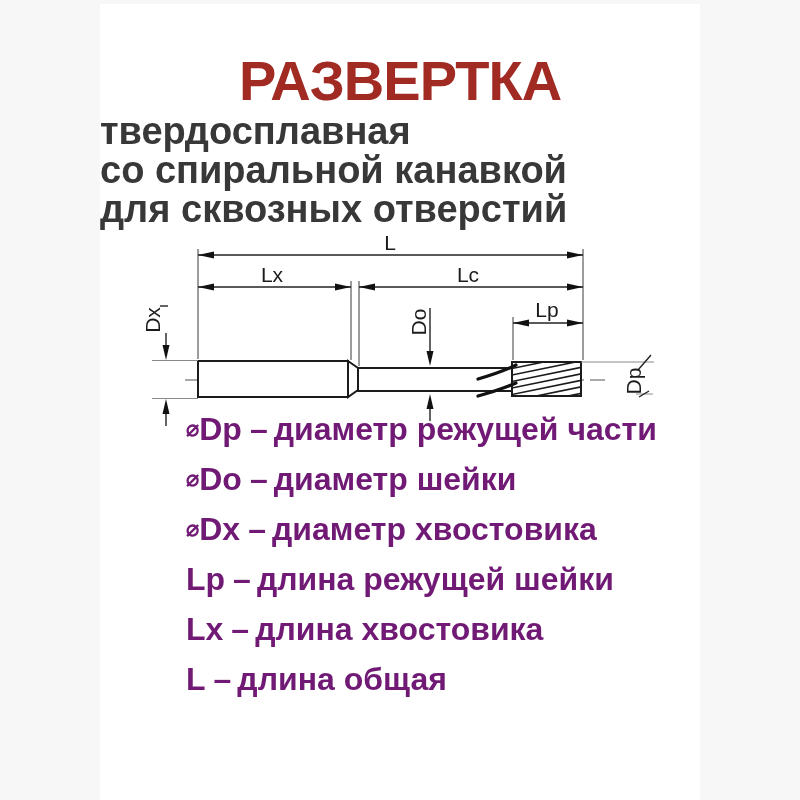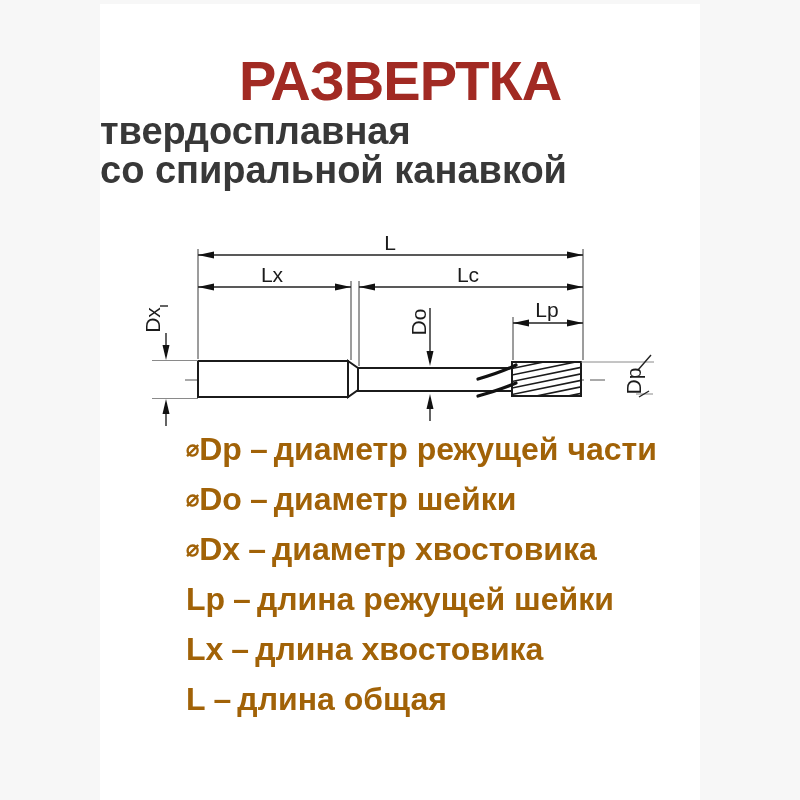--- a/index.html
+++ b/index.html
@@ -30,22 +30,22 @@
   }
   .drawing{
     position:absolute;top:232px;left:0;
   }
   .drawing text{
     font-family:"Liberation Sans",sans-serif;
     font-size:21px;
     fill:#1b1b1b;
   }
   .legend{
-    position:absolute;top:420px;left:86px;right:20px;
-    color:#a16207;
+    position:absolute;top:400px;left:86px;right:20px;
+    color:#701a75;
   }
   .legend-row{
     display:block;height:50px;line-height:50px;
     font-size:32px;font-weight:bold;white-space:nowrap;
   }
   .legend-row .pref{font-size:22px;font-weight:bold;vertical-align:4px;}
   .legend-row .dash{padding:0 6px 0 8px;}
   
   .outline{fill:#ffffff;stroke:#1b1b1b;stroke-width:2;}
   .dim{stroke:#222222;stroke-width:1.4;}
@@ -57,20 +57,21 @@
 </head>
 <body>
 
 <div class="page">
 
   <div class="title">РАЗВЕРТКА</div>
 
   <div class="subtitle">
     <div>твердосплавная</div>
     <div>со спиральной канавкой</div>
+    <div>для сквозных отверстий</div>
   </div>
 
   <svg class="drawing" width="600" height="195" viewBox="0 0 600 195">
     <defs>
       <clipPath id="fluteClip">
           <rect x="412" y="126" width="69" height="34"></rect>
         </clipPath>
     </defs>
 
     <line x1="85" y1="144" x2="505" y2="144" stroke="#555555" stroke-width="1" stroke-dasharray="26 6 7 6"></line>

